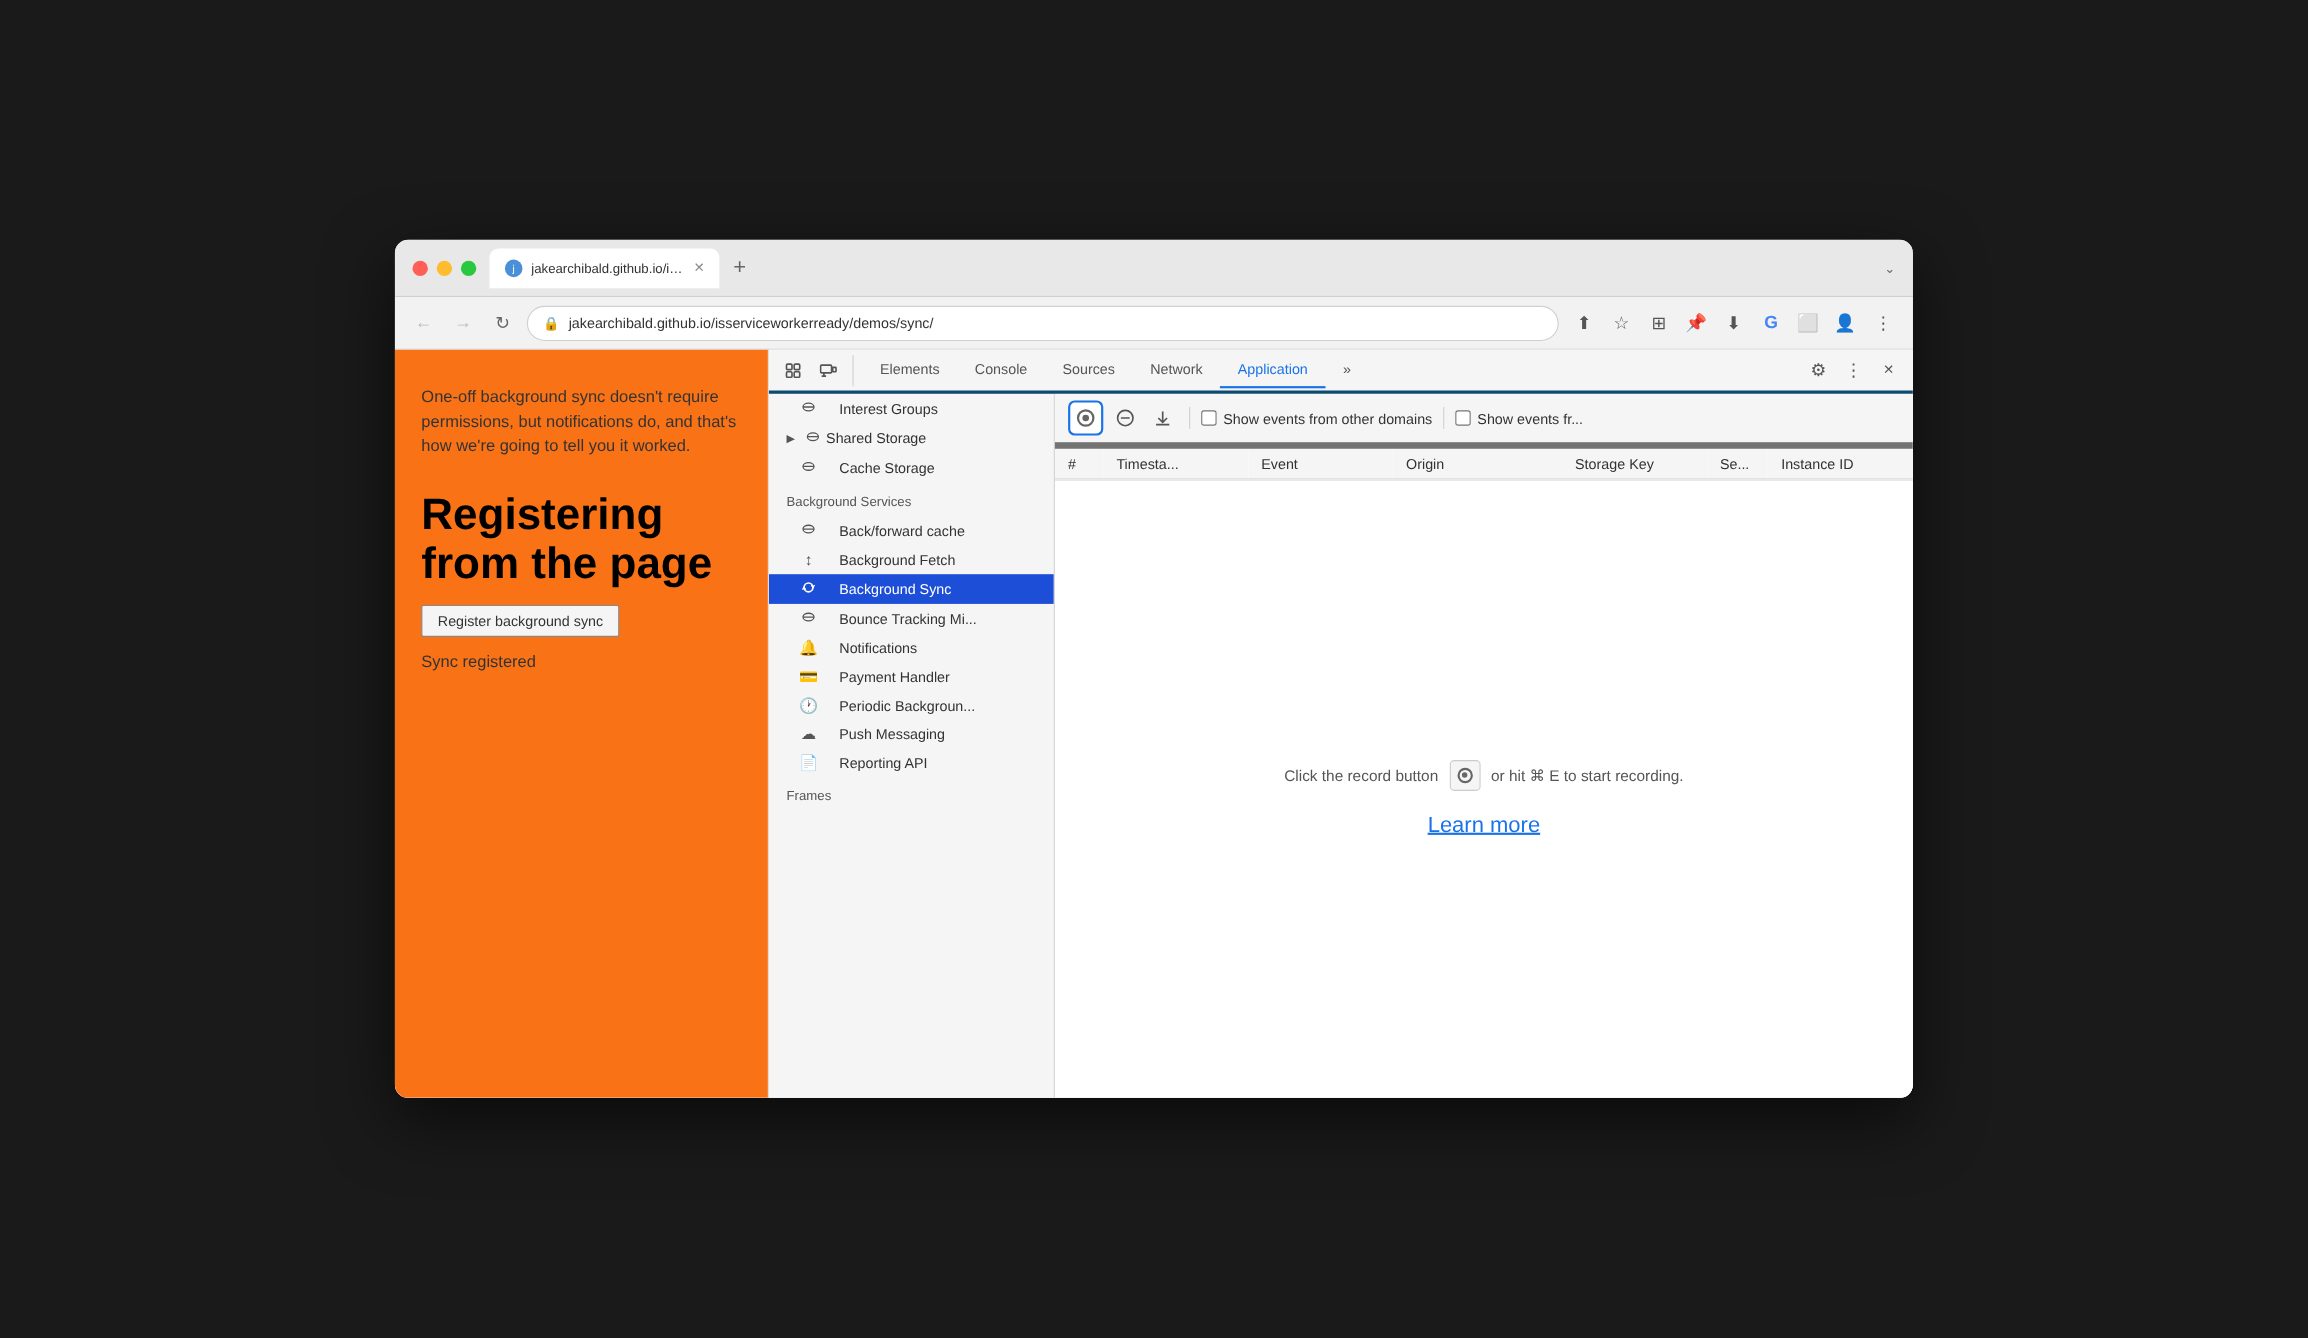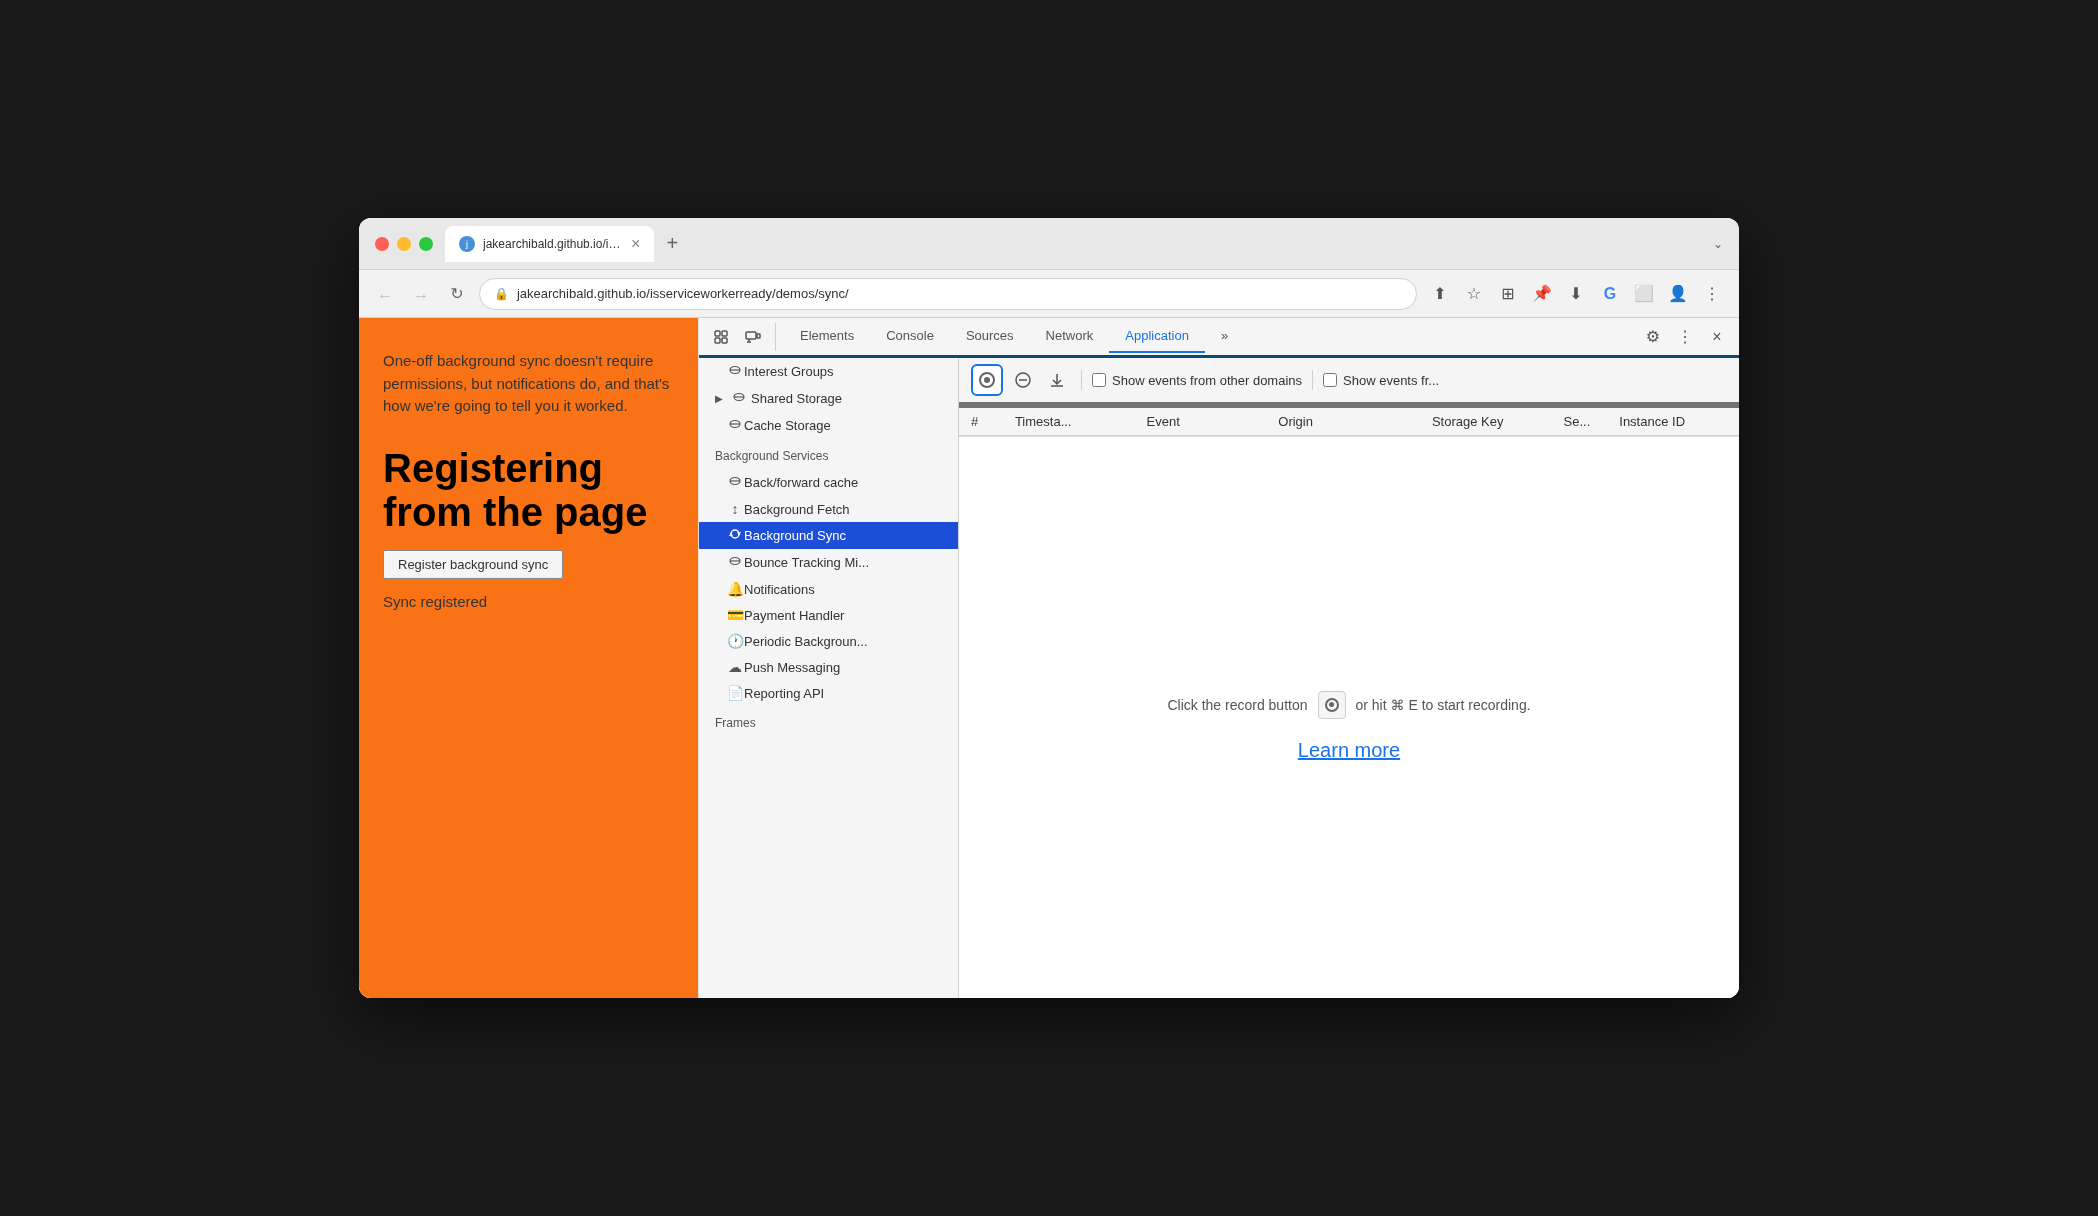--- a/index.html
+++ b/index.html
@@ -317,21 +317,21 @@
       padding: 10px 16px 6px;
       font-size: 12px;
       color: #555;
       font-weight: normal;
     }
 
     .sidebar-item {
       display: flex;
       align-items: center;
       padding: 5px 16px 5px 28px;
-      gap: 1px;
+      gap: 20px;
       cursor: pointer;
       color: #333;
       font-size: 13px;
     }
 
     .sidebar-item.active {
       background: #1d4ed8;
       color: white;
     }
 

